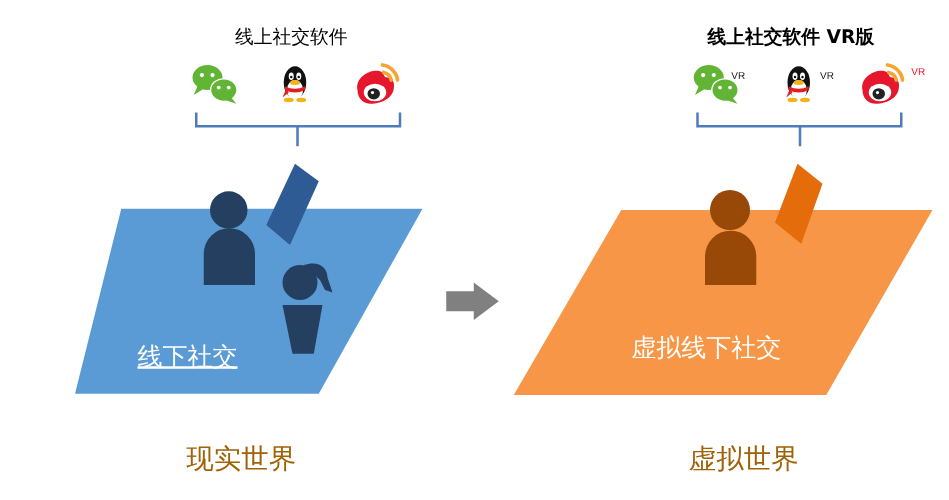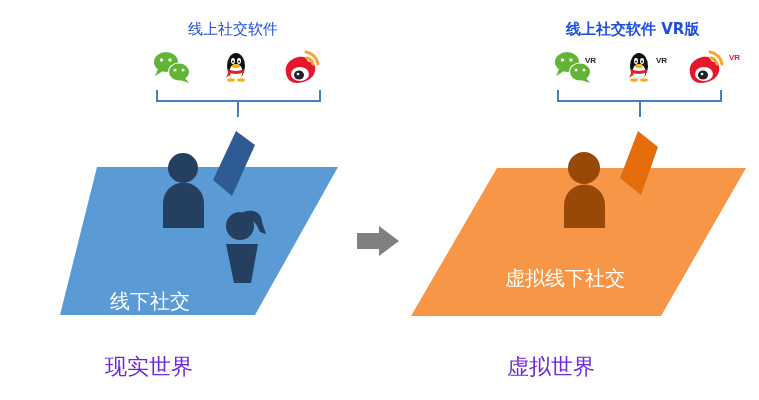--- a/index.html
+++ b/index.html
@@ -1,22 +1,22 @@
 <!DOCTYPE html>
 <html><head>
 <meta charset="utf-8">
 <style>
   html, body { margin: 0; padding: 0; background: #ffffff; }
   body { width: 759px; height: 400px; position: relative; overflow: hidden;
          font-family: "DejaVu Sans", "Liberation Sans", sans-serif; }
   .abs { position: absolute; }
-  .title { color: #1d4ed8; font-size: 15px; white-space: nowrap; }
+  .title { color: #000000; font-size: 15px; white-space: nowrap; }
   .plane-label { color: #ffffff; font-size: 20px; white-space: nowrap; }
-  .world-label { color: #6d28d9; font-size: 22px; white-space: nowrap; }
-  .vr-tag { font-size: 8px; font-weight: bold; font-family: "Liberation Sans", sans-serif; }
+  .world-label { color: #a16207; font-size: 22px; white-space: nowrap; margin-left: 44px; }
+  .vr-tag { font-size: 8px; font-weight: normal; font-family: "Liberation Sans", sans-serif; }
   svg.canvas { position: absolute; left: 0; top: 0; }
 </style>
 </head>
 <body>
 
 <svg class="canvas" width="759" height="400" viewBox="0 0 759 400">
   <defs>
     <g id="wechat">
       <ellipse cx="0" cy="0" rx="12" ry="10" fill="#62b534"></ellipse>
       <path d="M-8,7 L-11,14 L-3,9 Z" fill="#62b534"></path>
@@ -93,21 +93,21 @@
 
   <polygon points="497,168 746,168 661,316 411,316" fill="#f79646"></polygon>
   <polygon points="638,131 658,147 641,195 620,178" fill="#e46c0a"></polygon>
   <g fill="#984807">
     <circle cx="584" cy="168" r="16"></circle>
     <path d="M564,228 L564,205 A20.5,20.5 0 0 1 605,205 L605,228 Z"></path>
   </g>
 </svg>
 
 <div class="abs title" style="left:188px; top:20px;">线上社交软件</div>
-<div class="abs plane-label" style="left:110px; top:288px;">线下社交</div>
+<div class="abs plane-label" style="left:110px; top:272px;text-decoration:underline;">线下社交</div>
 <div class="abs world-label" style="left:105px; top:352px;">现实世界</div>
 
 <div class="abs title" style="left:566px; top:20px;font-weight:bold;">线上社交软件 VR版</div>
 <div class="abs vr-tag" style="left:585px; top:56px; color:#222;">VR</div>
 <div class="abs vr-tag" style="left:656px; top:56px; color:#222;">VR</div>
 <div class="abs vr-tag" style="left:729px; top:53px; color:#e6162d;">VR</div>
 <div class="abs plane-label" style="left:505px; top:265px;">虚拟线下社交</div>
 <div class="abs world-label" style="left:507px; top:352px;">虚拟世界</div>
 
 </body></html>

